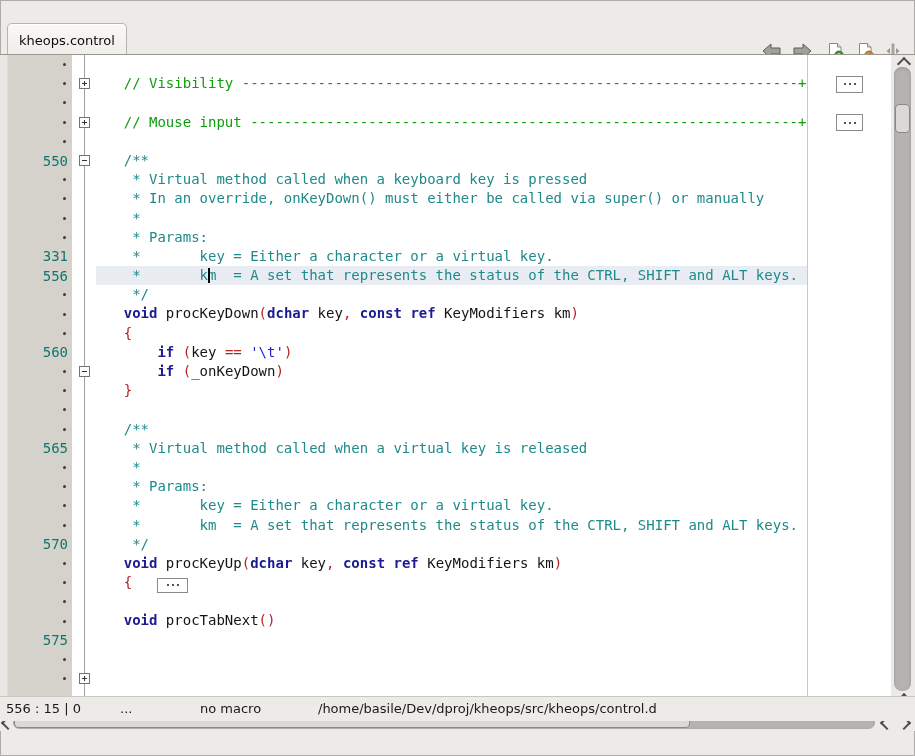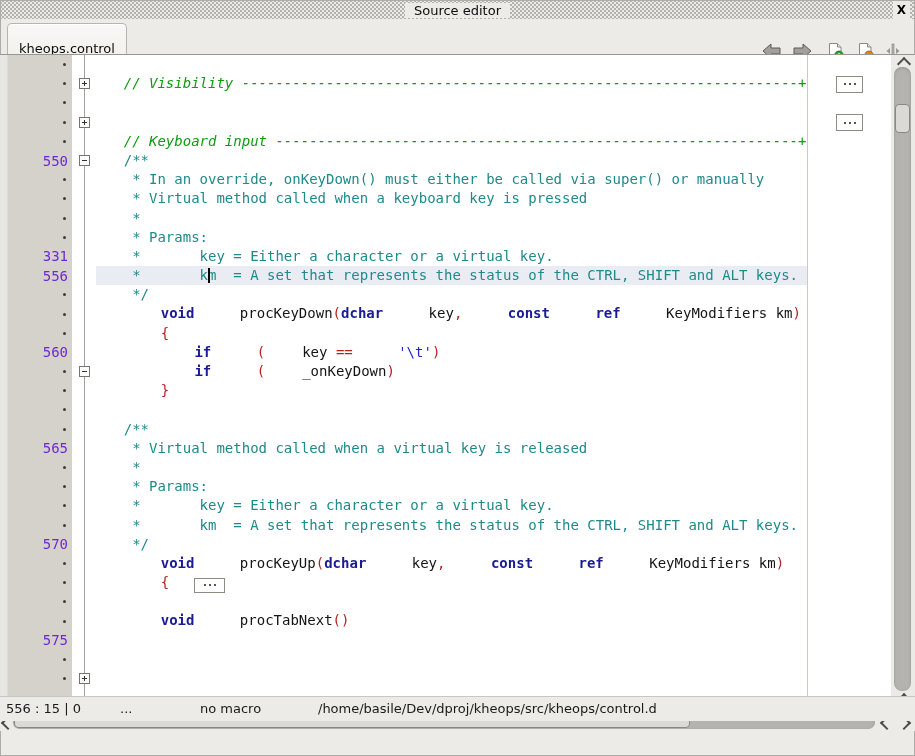--- a/index.html
+++ b/index.html
@@ -10,48 +10,48 @@
   .titlebar{position:absolute;left:1px;top:1px;right:1px;height:18px;display:flex;align-items:center;justify-content:center;
     background-color:#edebe7;
     background-image:radial-gradient(#b3b1ad 0.9px,transparent 1.05px),radial-gradient(#b3b1ad 0.9px,transparent 1.05px);
     background-size:4px 4px;background-position:0 2px,2px 4px;}
   .title{background:#edebe7;padding:0 9px;font-size:13px;color:#0d0d0d;}
   .closebtn{position:absolute;right:4px;top:0px;height:18px;line-height:18px;font-size:12px;font-weight:bold;color:#000;
     background:#edebe7;padding:0 4px;}
 
   
   .tabbar{position:absolute;left:0;top:19px;width:100%;height:35px;}
-  .tab{position:absolute;left:7px;top:4px;height:25px;line-height:25px;padding:12px 11px;
+  .tab{position:absolute;left:7px;top:4px;height:25px;line-height:25px;padding:4px 11px;
     background:linear-gradient(#f9f8f6,#efede9);border:1px solid #b6b4b0;border-bottom:none;
     border-radius:5px 5px 0 0;font-size:13px;color:#0d0d0d;box-shadow:inset 0 1px 0 #fff;}
   .toolbtn{position:absolute;top:24px;width:22px;height:20px;display:flex;align-items:center;justify-content:center;}
 
   
   .editor-topline{position:absolute;left:0;top:54px;width:100%;height:1px;background:#98968f;}
   .editor{position:absolute;left:0;top:55px;width:891px;height:659px;background:#fff;overflow:hidden;}
   .gutter-strip{position:absolute;left:0;top:0;width:8px;height:100%;background:#e9e7e3;border-right:1px solid #dedcd8;box-sizing:border-box;}
   #numcol{position:absolute;left:8px;top:0;width:64px;height:100%;background:#d5d2cc;
-    font-family:"DejaVu Sans Mono",monospace;font-size:14px;color:#6d28d9;}
+    font-family:"DejaVu Sans Mono",monospace;font-size:14px;color:#0f766e;}
   .numcell{height:19.2px;display:flex;align-items:center;justify-content:flex-end;padding-right:4px;box-sizing:border-box;}
   .dot{width:3px;height:3px;border-radius:50%;background:#3c3c3c;margin-right:2px;}
   #foldcol{position:absolute;left:72px;top:0;width:18px;height:100%;background:#fff;}
   .treeline{position:absolute;left:12px;top:0;width:1px;height:100%;background:#a3a19d;}
   .foldmark{position:absolute;left:7px;width:11px;height:11px;background:#fdfdfd;border:1px solid #76746f;box-sizing:border-box;}
   .fm-h{position:absolute;left:2px;top:4px;width:5px;height:1px;background:#333;}
   .fm-v{position:absolute;left:4px;top:2px;width:1px;height:5px;background:#333;}
   #hl{position:absolute;left:96px;width:711px;height:19.2px;background:#e9edf3;}
   .marginline{position:absolute;left:807px;top:0;width:1px;height:100%;background:#ccc9c4;}
   #textcol{position:absolute;left:90px;top:0;width:801px;}
   .cl{height:19.2px;line-height:19.2px;white-space:pre;font-family:"DejaVu Sans Mono",monospace;font-size:14px;color:#141414;}
   .kw{color:#1b1b93;font-weight:bold;}
   .pc{color:#b42222;}
   .st{color:#2424cc;}
   .dc{color:#1f8a8a;}
-  .lc{color:#109c10;font-style:italic;}
-  .pl{color:#141414;margin-left:37px;}
+  .lc{color:#109c10;}
+  .pl{color:#141414;}
   #cursor{position:absolute;width:2px;height:15px;background:#000;}
   .cbox{position:absolute;width:27px;height:17px;background:#fefefe;border:1px solid #8d8b86;box-sizing:border-box;
     display:flex;align-items:center;justify-content:center;gap:3px;}
   .cbox.inline{position:relative;display:inline-flex;width:31px;height:15px;margin-left:25px;vertical-align:1px;}
   .bdot{width:2px;height:2px;background:#555;}
 
   
   .chev{position:absolute;width:8px;height:8px;border:0 solid #4c4c4c;}
   .chev.up{border-top-width:2px;border-right-width:2px;transform:rotate(-45deg);}
   .chev.down{border-top-width:2px;border-right-width:2px;transform:rotate(135deg);}
@@ -71,24 +71,20 @@
   
   .statusbar{position:absolute;left:0;top:696px;width:915px;height:25px;background:#edebe7;border-top:1px solid #c9c7c3;
     box-sizing:border-box;font-size:13px;color:#191919;}
   .sb{position:absolute;top:4px;}
 </style>
 </head>
 <body>
 
 <div class="window">
 
-  <div class="titlebar">
-    <span class="title">Source editor</span>
-    <span class="closebtn">X</span>
-  </div>
 
   <div class="tabbar">
     <div class="tab">
       <span>kheops.control</span>
     </div>
 
     <div class="toolbtn" style="left:761px">
       <span>
         <svg width="20" height="16" viewBox="0 0 20 16">
             <path d="M9 1 L1 8 L9 15 L9 11 L18 11 L18 5 L9 5 Z" fill="#a2a09c" stroke="#5a5a58" stroke-width="1"></path>
@@ -249,25 +245,25 @@
         </div>
         <div class="foldmark" style="top: 618.4px;">
           <span class="fm-h"></span>
           <span class="fm-v"></span>
         </div>
       </div>
     <div id="textcol">
         <div class="cl"></div>
         <div class="cl"><span class="lc">    // Visibility ------------------------------------------------------------------+</span></div>
         <div class="cl"></div>
-        <div class="cl"></div>
-        <div class="cl"><span class="lc">    // Keyboard input --------------------------------------------------------------+</span></div>
+        <div class="cl"><span class="lc">    // Mouse input -----------------------------------------------------------------+</span></div>
+        <div class="cl"></div>
         <div class="cl"><span class="dc">    /**</span></div>
+        <div class="cl"><span class="dc">     * Virtual method called when a keyboard key is pressed</span></div>
         <div class="cl"><span class="dc">     * In an override, onKeyDown() must either be called via super() or manually</span></div>
-        <div class="cl"><span class="dc">     * Virtual method called when a keyboard key is pressed</span></div>
         <div class="cl"><span class="dc">     *</span></div>
         <div class="cl"><span class="dc">     * Params:</span></div>
         <div class="cl"><span class="dc">     *       key = Either a character or a virtual key.</span></div>
         <div class="cl"><span class="dc">     *       km  = A set that represents the status of the CTRL, SHIFT and ALT keys.</span></div>
         <div class="cl"><span class="dc">     */</span></div>
         <div class="cl"><span class="pl">    </span><span class="kw">void</span><span class="pl"> procKeyDown</span><span class="pc">(</span><span class="kw">dchar</span><span class="pl"> key</span><span class="pc">,</span><span class="pl"> </span><span class="kw">const</span><span class="pl"> </span><span class="kw">ref</span><span class="pl"> KeyModifiers km</span><span class="pc">)</span></div>
         <div class="cl"><span class="pl">    </span><span class="pc">{</span></div>
         <div class="cl"><span class="pl">        </span><span class="kw">if</span><span class="pl"> </span><span class="pc">(</span><span class="pl">key </span><span class="pc">==</span><span class="pl"> </span><span class="st">'\t'</span><span class="pc">)</span></div>
         <div class="cl"><span class="pl">        </span><span class="kw">if</span><span class="pl"> </span><span class="pc">(</span><span class="pl">_onKeyDown</span><span class="pc">)</span></div>
         <div class="cl"><span class="pl">    </span><span class="pc">}</span></div>

